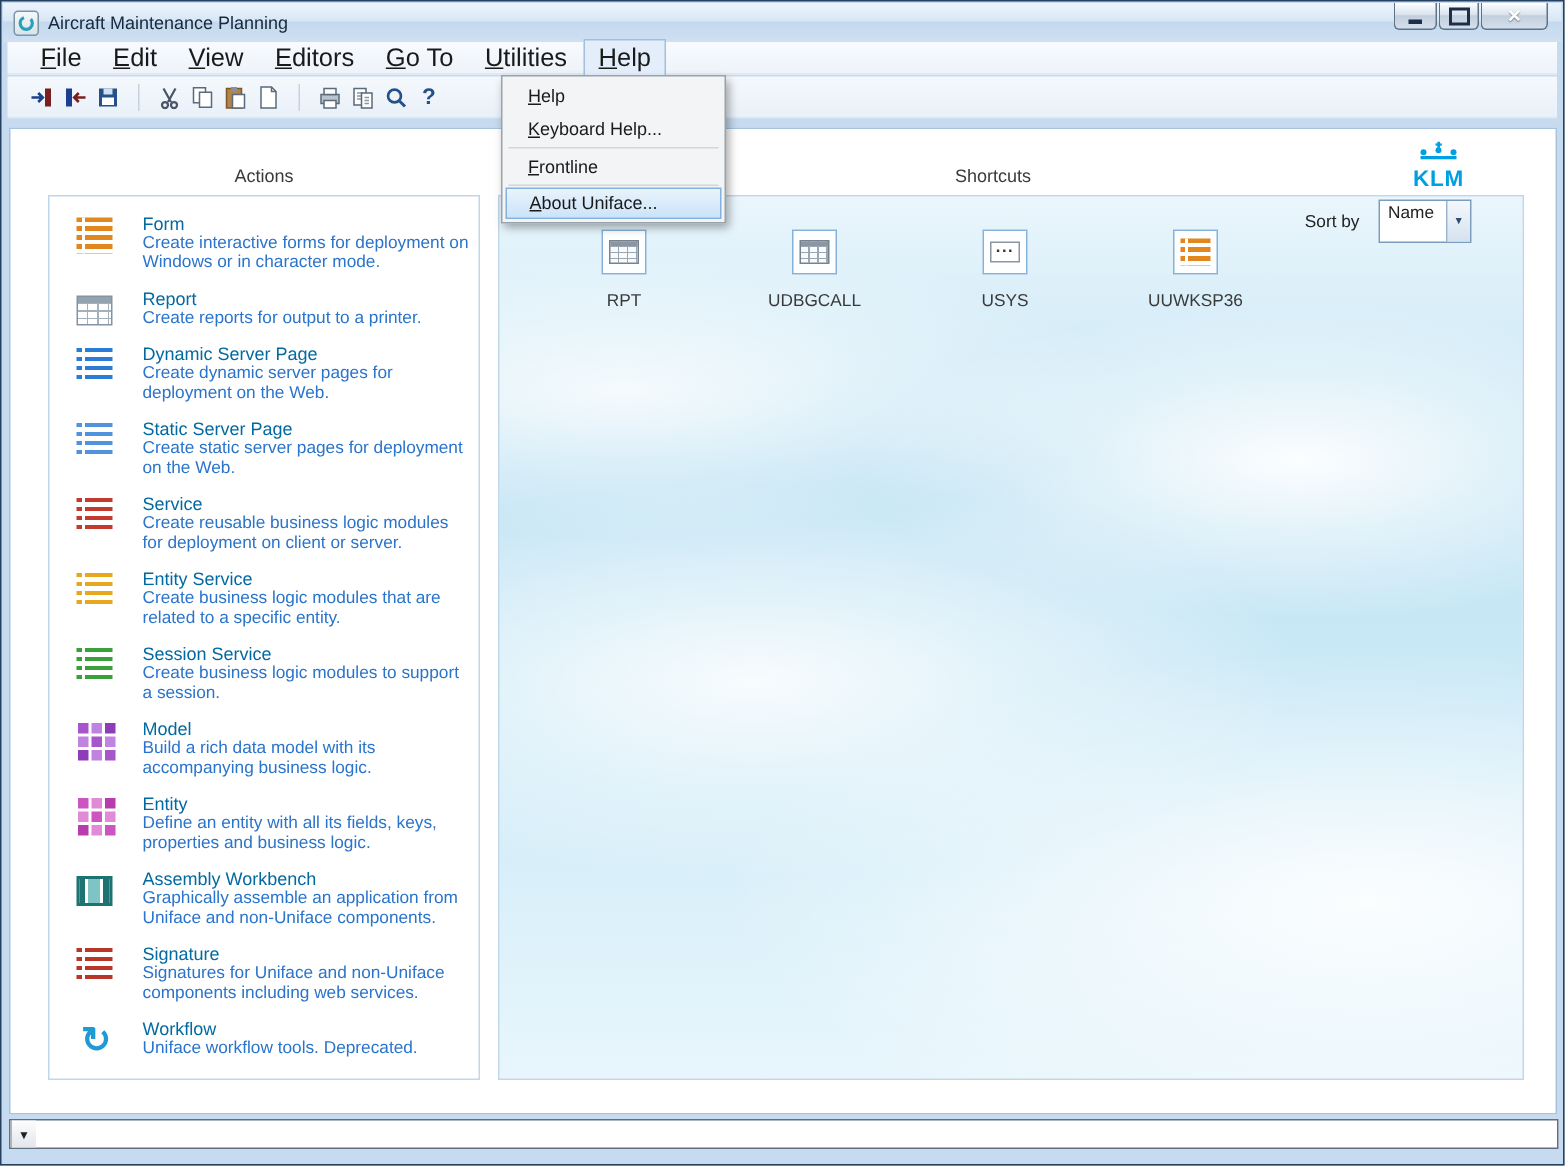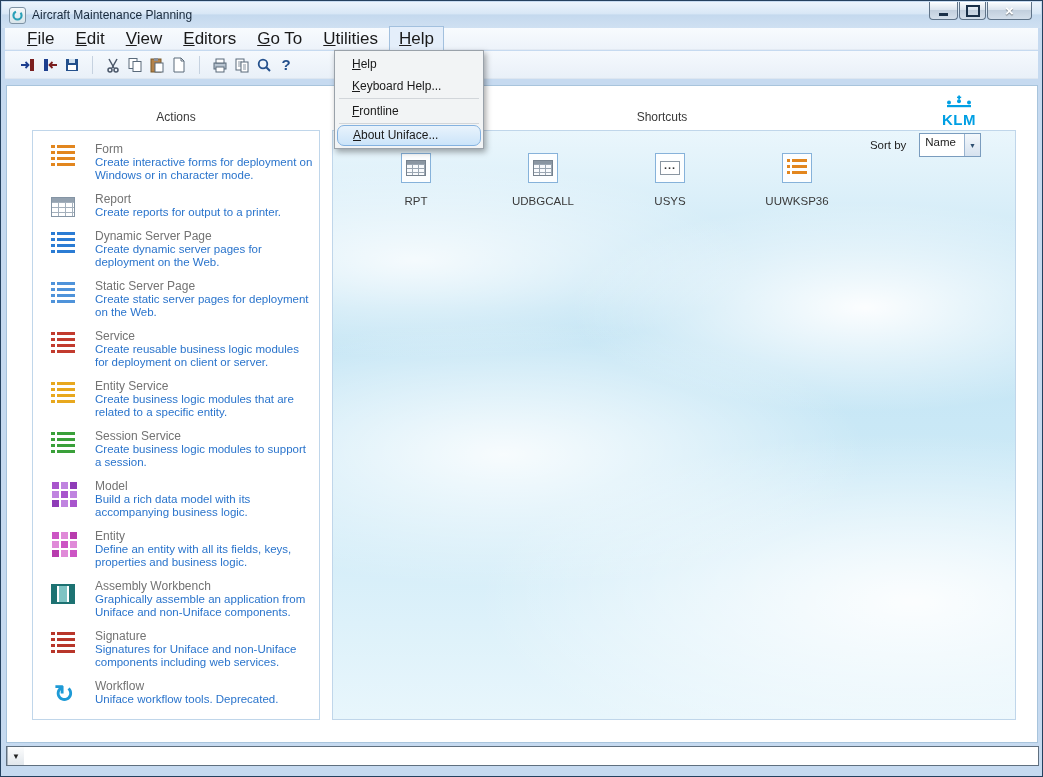--- a/index.html
+++ b/index.html
@@ -79,27 +79,27 @@
   .ic-grid::before { content:""; position:absolute; left:3px; top:1px; width:7px; height:7px; }
   .ic-grid-purple::before { background:#a855cc;
     box-shadow:9px 0 #c084e0,18px 0 #8f3cb8,0 9px #c084e0,9px 9px #a855cc,18px 9px #c084e0,0 18px #8f3cb8,9px 18px #c084e0,18px 18px #a855cc; }
   .ic-grid-pink::before { background:#cc55c4;
     box-shadow:9px 0 #e08ad8,18px 0 #b83cae,0 9px #e08ad8,9px 9px #cc55c4,18px 9px #e08ad8,0 18px #b83cae,9px 18px #e08ad8,18px 18px #cc55c4; }
   .ic-asm { width:24px; height:20px; margin:3px 0 0 2px; border:2px solid #1d7272;
     background:linear-gradient(90deg,#1d7272 0 4px,#fff 4px 6px,#7fc4c4 6px 14px,#fff 14px 16px,#1d7272 16px 20px); }
   .ic-flow::before { content:"\21BB"; display:block; text-align:center; font-size:24px;
     font-weight:bold; line-height:26px; color:#1e9ad6; }
   .atext { flex:1; }
-  .atitle { font-size:12px; color:#737373; line-height:14px; }
+  .atitle { font-size:12px; color:#0369a1; line-height:14px; }
   .adesc { font-size:11.5px; color:#2a74cc; line-height:13px; }
 
   
   .sortbar { position:absolute; top:2px; right:34px; display:flex; align-items:center;
     gap:13px; font-size:11.5px; color:#222; }
-  .combo { display:flex; align-items:stretch; border:1px solid #7a9cbe; background:#fff; height:24px; }
+  .combo { display:flex; align-items:stretch; border:1px solid #7a9cbe; background:#fff; height:29px; }
   .combo-text { padding:2px 8px 0 5px; font-size:11.5px; min-width:34px; }
   .combo-btn { width:16px; background:linear-gradient(#f4f8fc,#d6e2ef); border-left:1px solid #9ab4d0;
     display:flex; align-items:center; justify-content:center; color:#2e4f70; }
   .combo-btn::before { content:"\25BC"; font-size:7px; }
   .sc-row { position:absolute; left:38px; top:22px; display:flex; gap:37px; }
   .sc-item { width:90px; text-align:center; }
   .sc-box { width:30px; height:30px; margin:0 auto; border:1px solid #86b2da; background:#fcfeff;
     display:flex; align-items:center; justify-content:center; }
   .sic-table { width:20px; height:16px; border:1px solid #76828e; background-color:#f8fafc;
     background-image:
@@ -114,21 +114,21 @@
       linear-gradient(90deg, rgba(0,0,0,0) 0 3px, #fff 3px 5px, rgba(0,0,0,0) 5px 100%),
       repeating-linear-gradient(180deg,#e2861e 0 3px, rgba(0,0,0,0) 3px 6px); }
   .sc-label { margin-top:12px; font-size:11.5px; color:#3a3a3a; }
 
   
   .menu-popup { position:absolute; left:333px; top:49px; width:150px; z-index:50;
     background:#f2f4f5; border:1px solid #9aa2aa; box-shadow:2px 3px 6px rgba(0,0,0,.35); padding:2px; }
   .pm-item { height:22px; line-height:22px; padding-left:15px; font-size:12px; color:#1a1a1a; cursor:default; }
   .pm-item u { text-decoration:underline; }
   .pm-item.selected { background:linear-gradient(#e9f3fc,#cbe4f9); border:1px solid #84b2e0;
-    border-radius:7px; height:21px; line-height:19px; }
+    border-radius:0; height:21px; line-height:19px; }
   .pm-sep { height:1px; background:#d2d6da; margin:1px 2px; }
 
   
   .bottom-combo { position:absolute; left:5px; top:745px; width:1033px; height:20px;
     border:1px solid #5f6f7f; background:#fff; display:flex; align-items:stretch; }
   .bc-text { flex:1; font-size:11.5px; color:#111; padding:3px 0 0 6px; }
   .bc-btn { width:17px; border-left:1px solid #aab4be; background:linear-gradient(#fdfdfd,#e2e7ec);
     display:flex; align-items:center; justify-content:center; color:#222; }
   .bc-btn::before { content:"\25BC"; font-size:8px; }
 </style>

